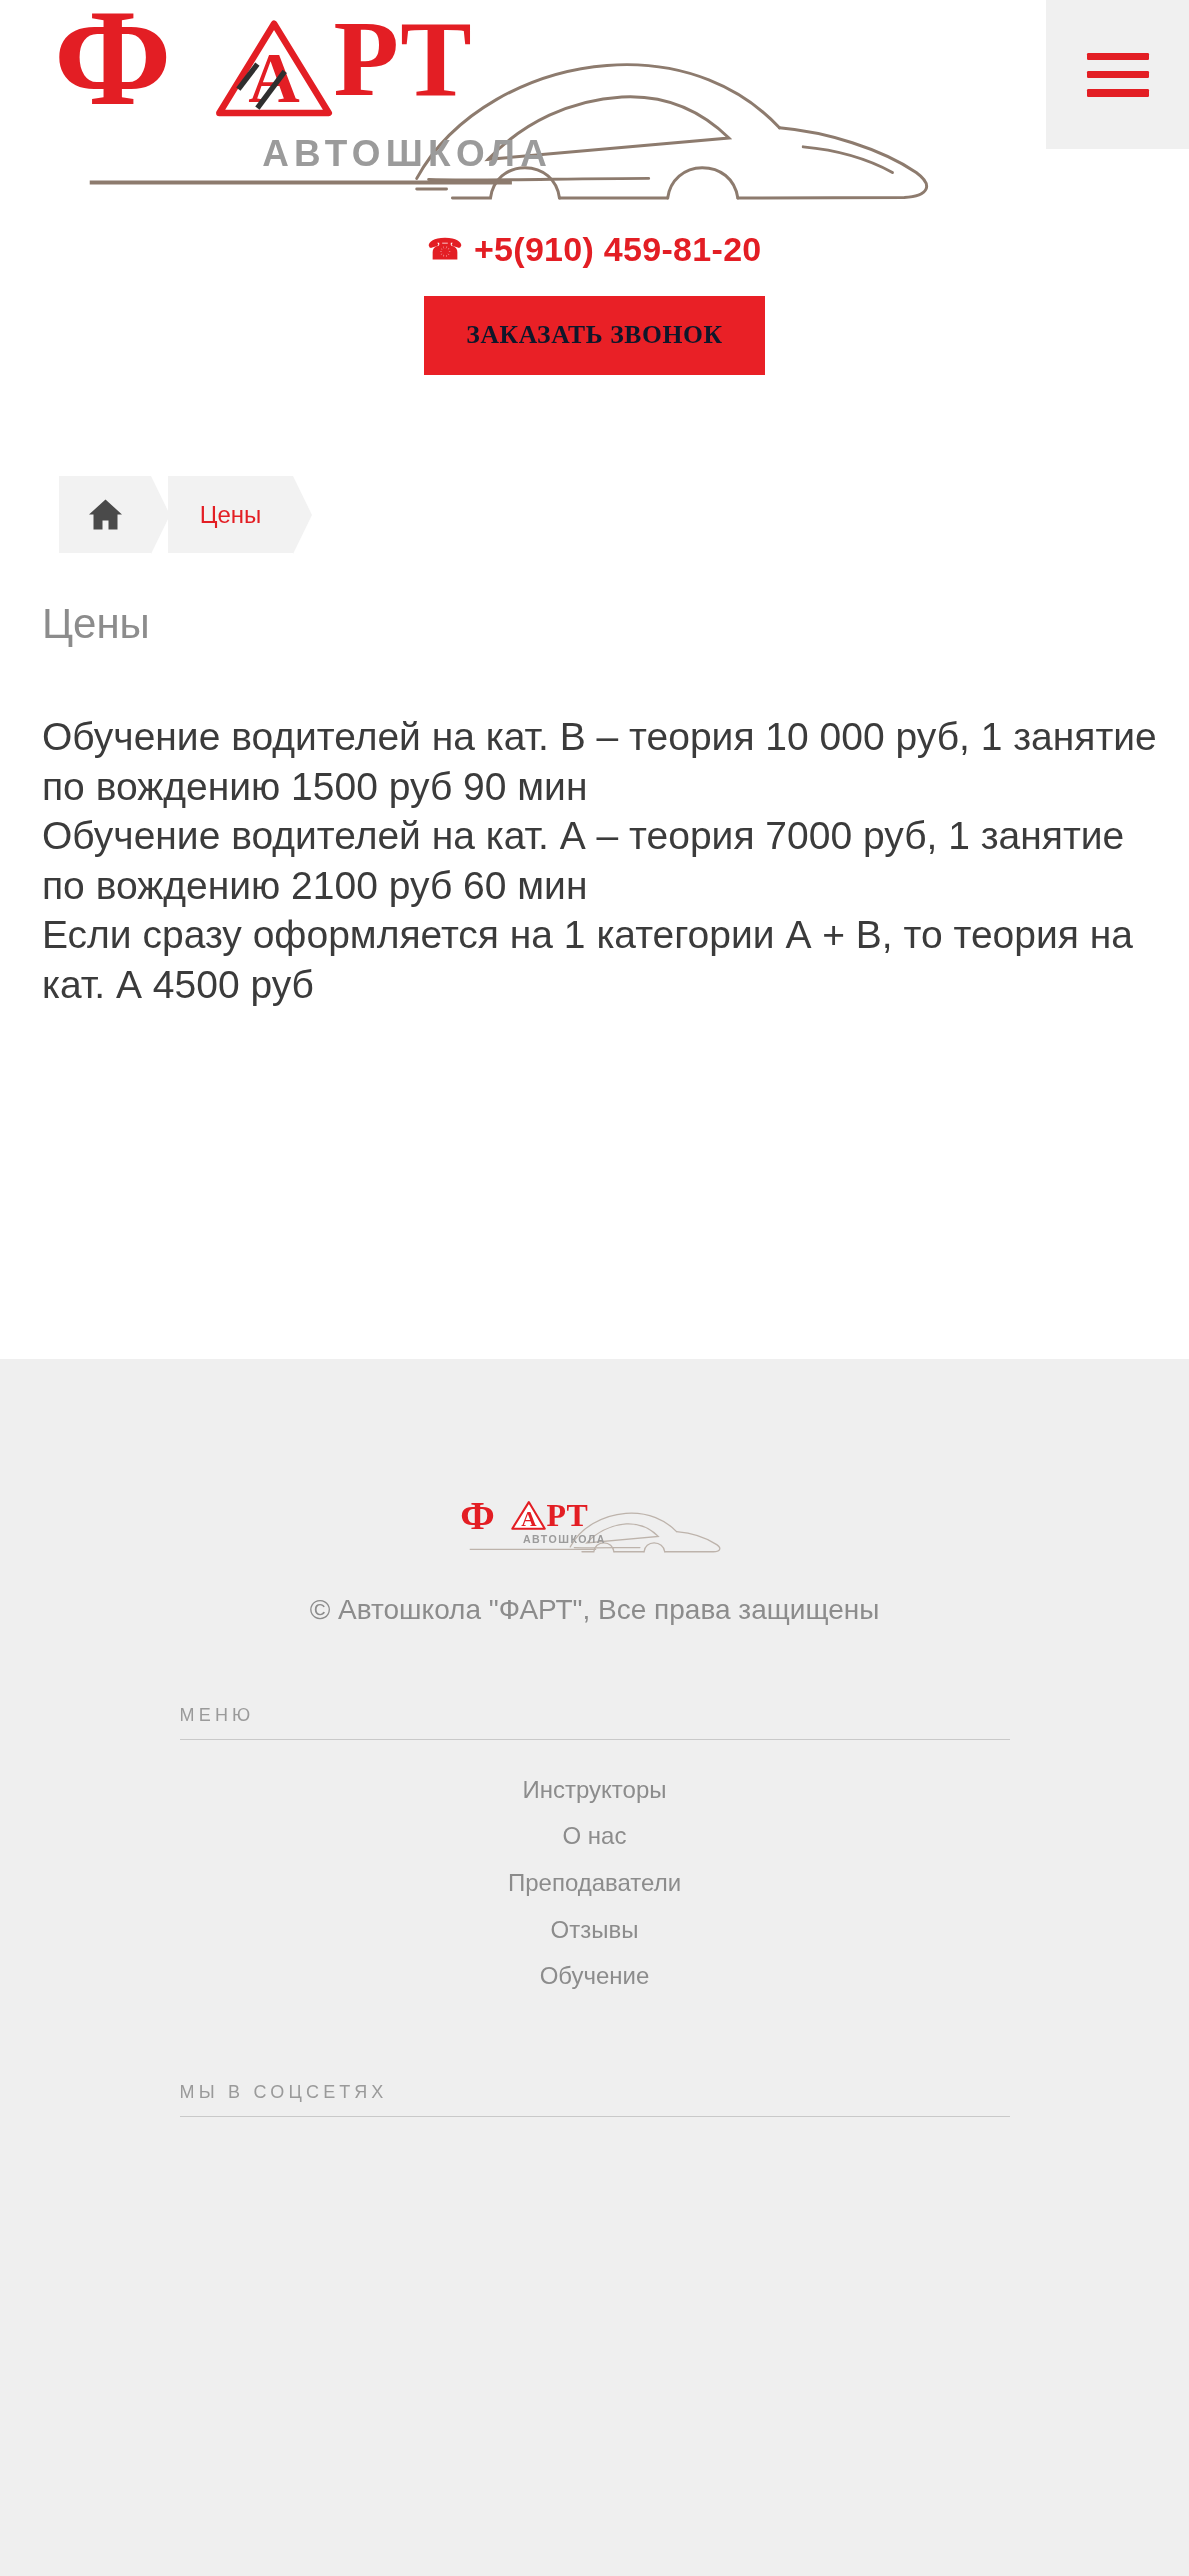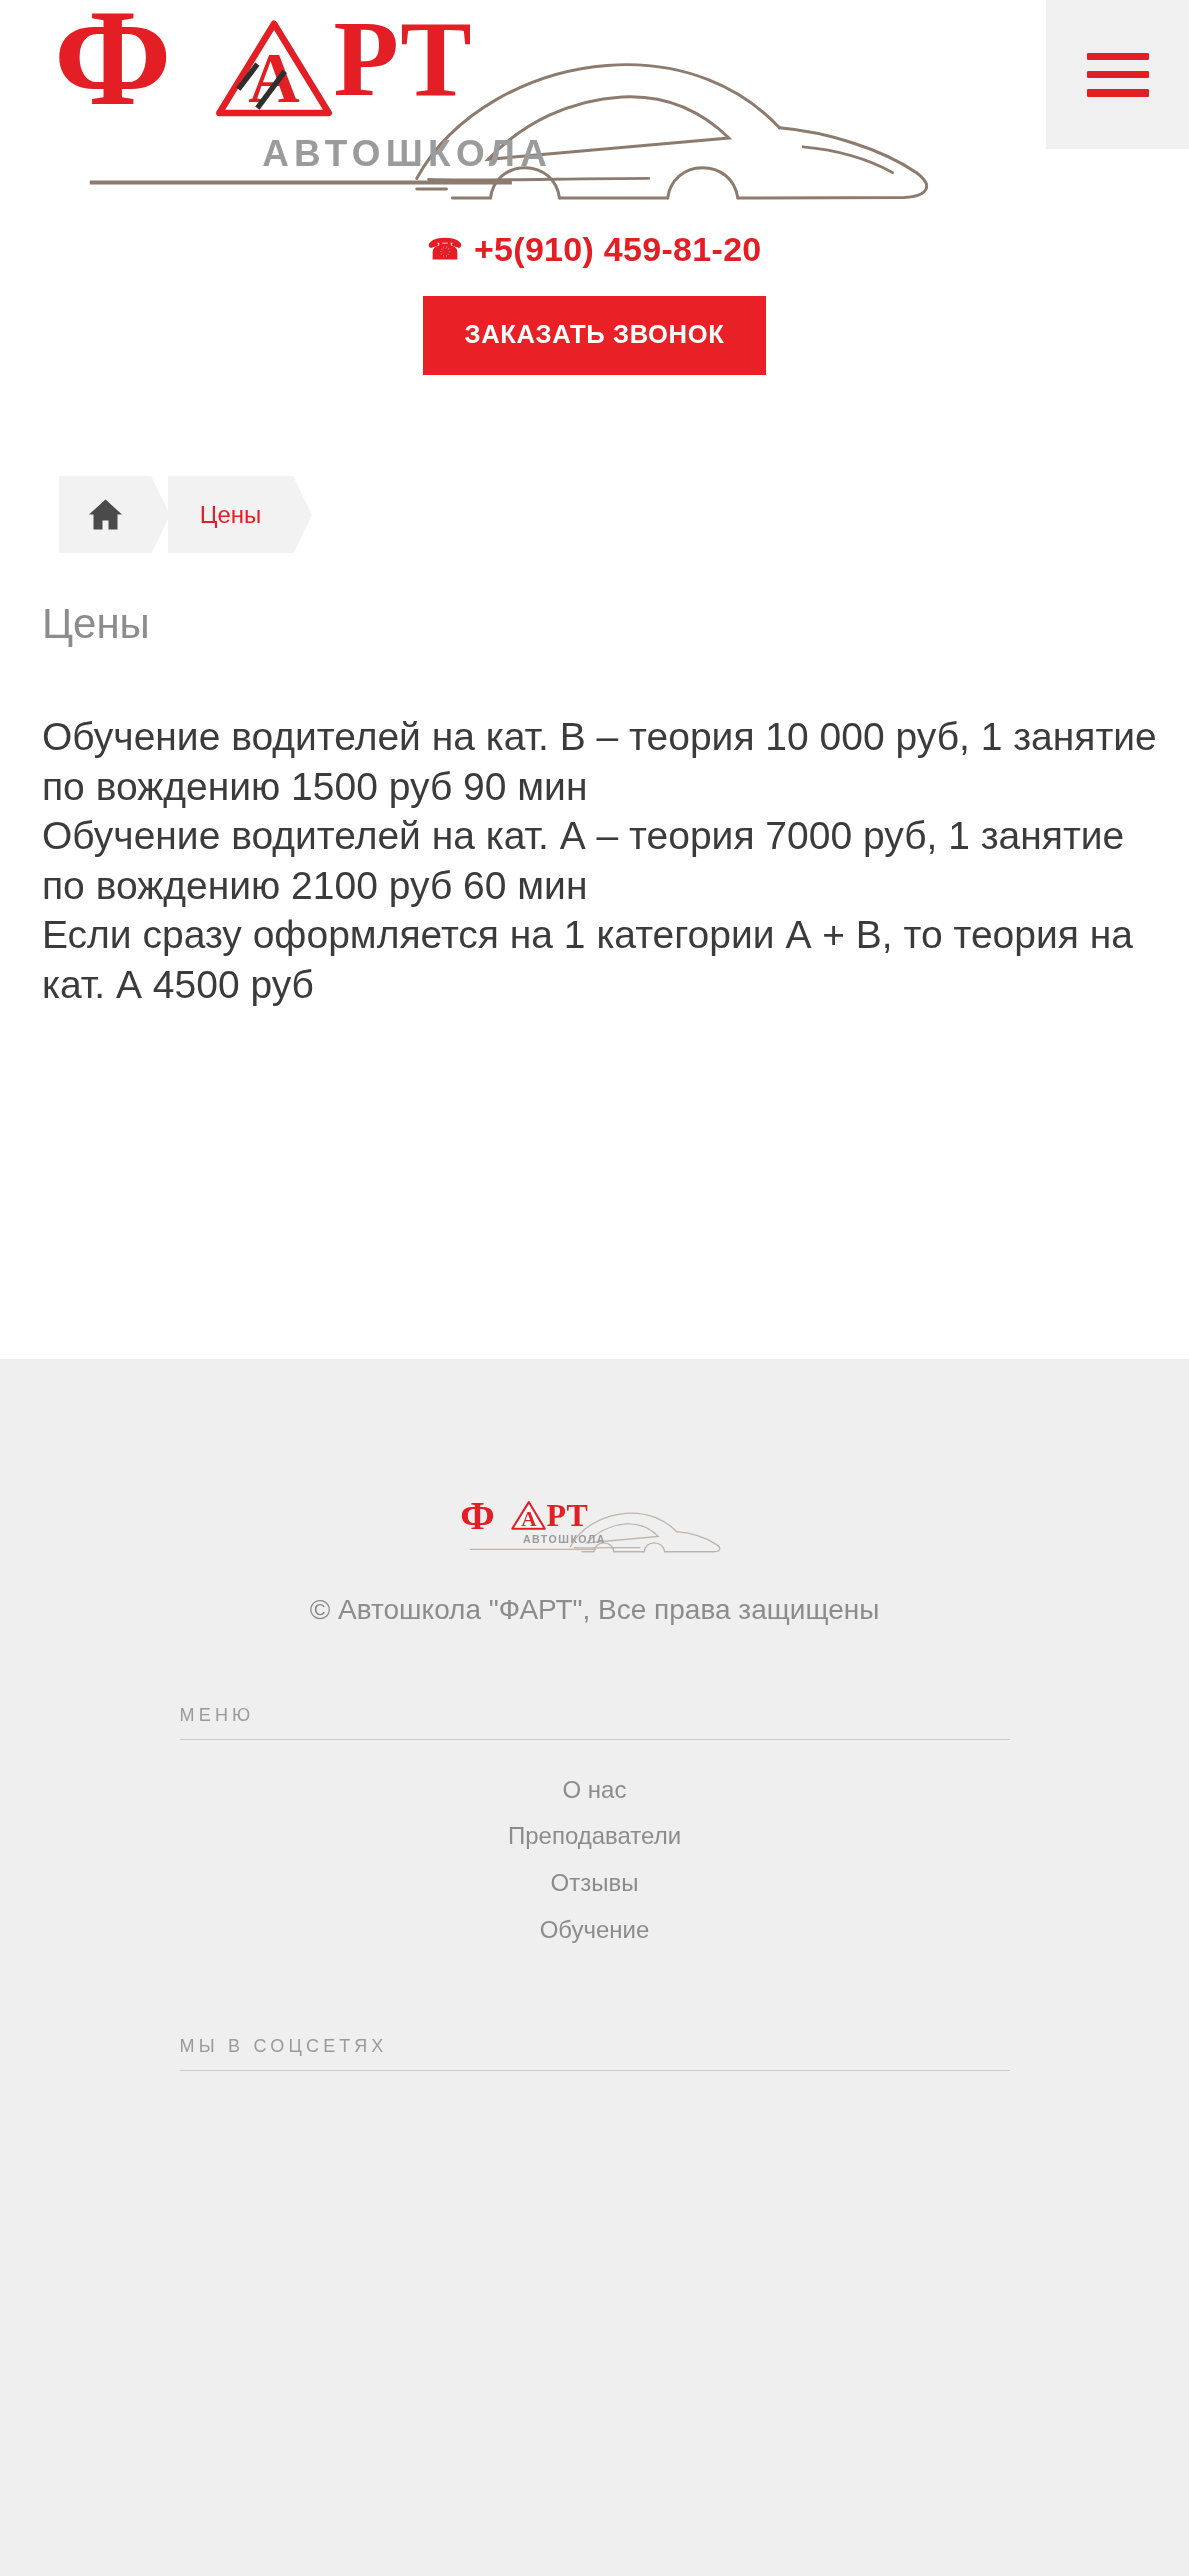--- a/index.html
+++ b/index.html
@@ -75,23 +75,23 @@
     letter-spacing: 0.3px;
     text-decoration: none;
     line-height: 1;
   }
   .phone-icon { font-size: 28.5px; color: #e31e24; transform: scaleX(-1); }
 
   .cta-wrap { margin-top: 30px; }
   .cta-button {
     display: inline-block;
     background: #e92026;
-    color: #ffffff;
+    color: #0f172a;
     border: none;
-    font-family: Liberation Sans, sans-serif;
+    font-family: Liberation Serif, serif;
     font-size: 25.6px;
     font-weight: bold;
     letter-spacing: 0.6px;
     padding: 26px 42px 27px;
     cursor: pointer;
     line-height: 1;
   }
 
   
   .breadcrumb {
@@ -296,20 +296,21 @@
       </svg>
       <span class="sr">ФАРТ</span>
       <span class="sr">АВТОШКОЛА</span>
     </div>
 
     <div class="copyright">© Автошкола "ФАРТ", Все права защищены</div>
 
     <div class="footer-section">
       <span class="footer-heading">МЕНЮ</span>
       <div class="footer-links">
+        <a class="footer-link" href="#">Инструкторы</a>
         <a class="footer-link" href="#">О нас</a>
         <a class="footer-link" href="#">Преподаватели</a>
         <a class="footer-link" href="#">Отзывы</a>
         <a class="footer-link" href="#">Обучение</a>
       </div>
     </div>
 
     <div class="social-section">
       <span class="footer-heading">МЫ В СОЦСЕТЯХ</span>
     </div>

